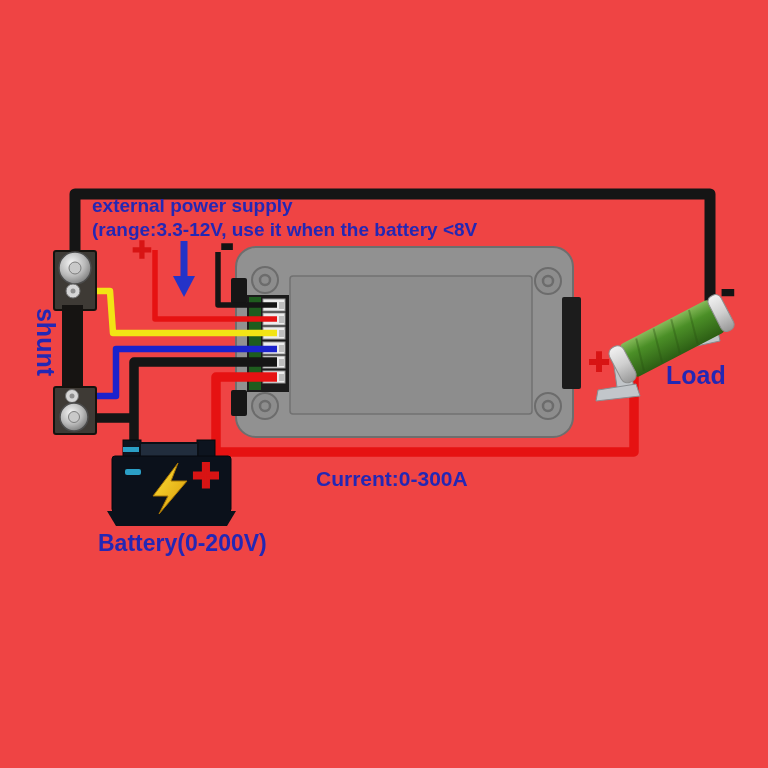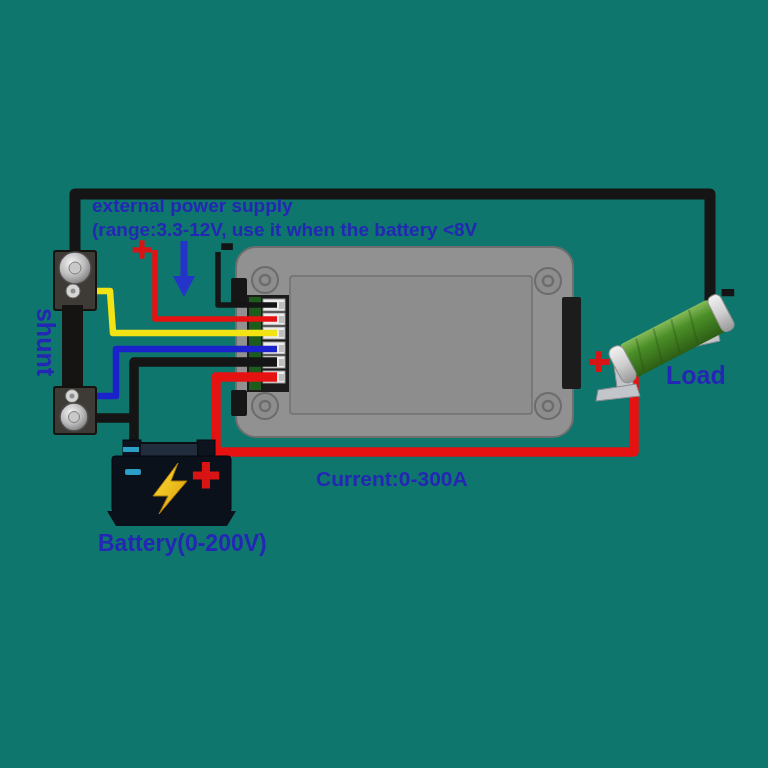--- a/index.html
+++ b/index.html
@@ -1,16 +1,16 @@
 <!DOCTYPE html>
 <html><head>
 <meta charset="utf-8">
 <style>
   html,body{margin:0;padding:0;background:#ffffff;}
-  .canvas{position:relative;width:768px;height:768px;background:#0f766e;overflow:hidden;}
+  .canvas{position:relative;width:768px;height:768px;background:#ef4444;overflow:hidden;}
   svg{display:block;}
   .note{font-family:"Liberation Sans",sans-serif;font-weight:bold;fill:#2427b4;}
   .sign-red{font-family:"Liberation Sans",sans-serif;font-weight:bold;fill:#d81414;stroke:#d81414;}
   .sign-black{font-family:"Liberation Sans",sans-serif;font-weight:bold;fill:#141414;stroke:#141414;}
   .wire{fill:none;stroke-linejoin:round;}
 </style>
 </head>
 <body>
 
 <div class="canvas">

